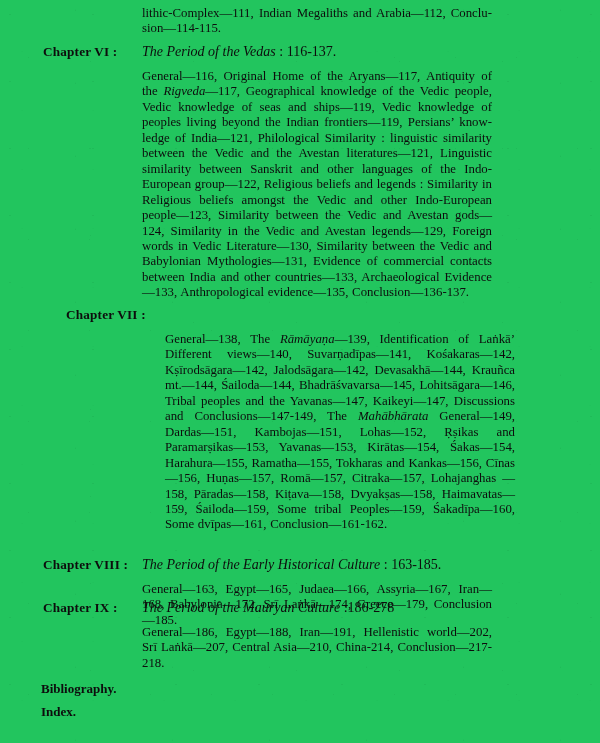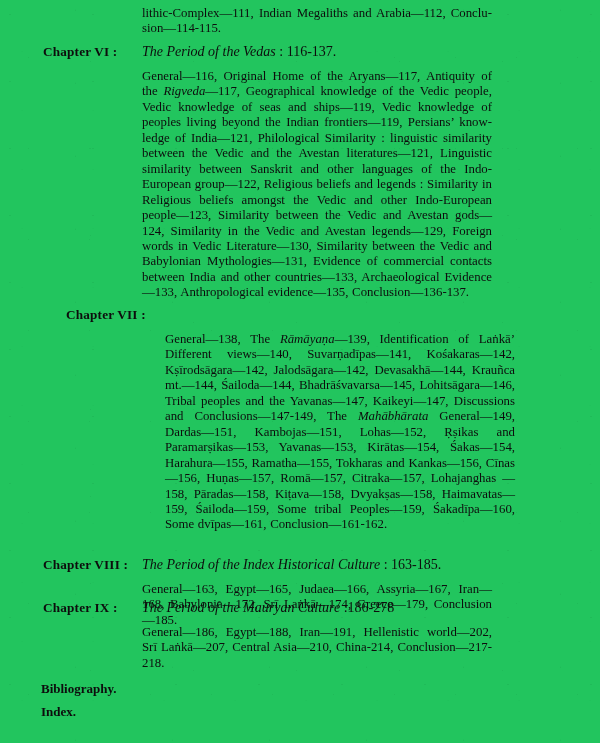--- a/index.html
+++ b/index.html
@@ -131,21 +131,21 @@
         <span class="ch-label">Chapter VII :</span>
       </div>
       <div class="ch-body" style="top:25px;width:350px;">
         <div class="para">General—138, The <i>Rāmāyaṇa</i>—139, Identification of Laṅkā’ Different views—140, Suvarṇadīpas—141,  Kośakaras—142, Kṣīrodsāgara—142, Jalodsāgara—142, Devasakhā—144, Krauñca mt.—144, Śailoda—144, Bhadrāśvavarsa—145, Lohitsāgara—146, Tribal peoples and the Yavanas—147, Kaikeyi—147, Discussions and Conclusions—147-149, The <i>Mahābhārata</i> General—149, Dardas—151,  Kambojas—151,  Lohas—152,  Ṛṣikas and Paramarṣikas—153,  Yavanas—153,  Kirātas—154,  Śakas—154, Harahura—155, Ramatha—155, Tokharas and Kankas—156, Cīnas—156, Huṇas—157, Romā—157, Citraka—157, Lohajanghas —158, Pāradas—158, Kiṭava—158, Dvyakṣas—158, Haimavatas—159,  Śailoda—159, Some tribal Peoples—159, Śakadīpa—160, Some dvīpas—161, Conclusion—161-162.</div>
       </div>
     </div>
 
     <div class="chapter" style="top:557px;">
       <div class="ch-head">
         <span class="ch-label">Chapter VIII :</span>
-        <span class="ch-title"><span class="ital">The Period of the Index Historical Culture</span>&nbsp;<span>: 163-185.</span></span>
+        <span class="ch-title"><span class="ital">The Period of the Early Historical Culture</span>&nbsp;<span>: 163-185.</span></span>
       </div>
       <div class="ch-body" style="top:25px;width:350px;">
         <div class="para">General—163, Egypt—165, Judaea—166, Assyria—167,  Iran—168, Babylonia—172, Srī Laṅkā—174, Greece—179, Conclusion—185.</div>
       </div>
     </div>
 
     <div class="chapter" style="top:600px;">
       <div class="ch-head">
         <span class="ch-label">Chapter IX :</span>
         <span class="ch-title"><span class="ital">The Period of the Mauryan Culture</span>&nbsp;<span>:186-278</span></span>

